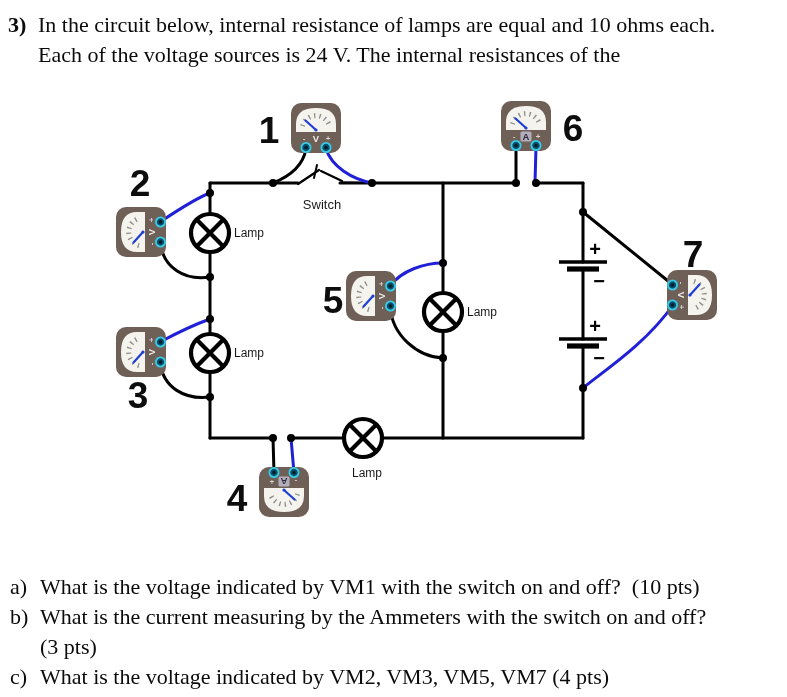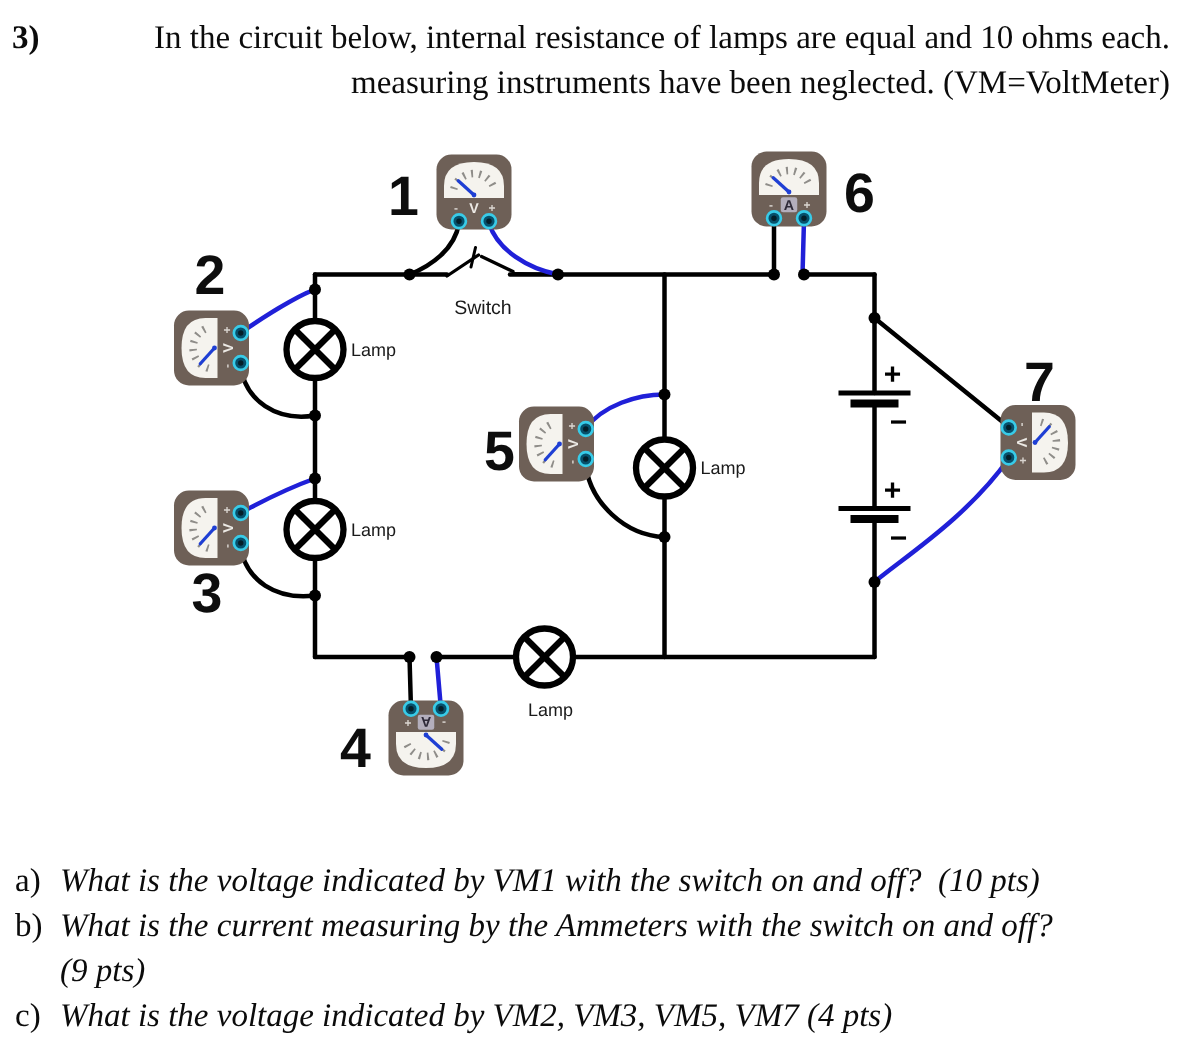--- a/index.html
+++ b/index.html
@@ -2,46 +2,46 @@
 <html><head>
 <meta charset="utf-8">
 <style>
   html,body{margin:0;padding:0;background:#fff;}
   .page{position:relative;width:787px;height:697px;background:#ffffff;overflow:hidden;
         font-family:"Liberation Serif",serif;color:#0b0b0b;}
   
   .problem{position:absolute;left:8px;top:10px;width:772px;display:flex;}
   .pnum{font-weight:bold;font-size:22px;width:30px;flex:0 0 30px;line-height:30px;}
   .plines{flex:1;}
-  .pline{font-size:22px;line-height:30px;white-space:nowrap;text-align:right;}
+  .pline{font-size:22px;line-height:30px;white-space:nowrap;}
   
   .questions{position:absolute;left:10px;top:572px;width:772px;}
   .qrow{display:flex;font-size:22px;line-height:30px;}
   .qlabel{width:30px;flex:0 0 30px;}
-  .qtext{flex:1;white-space:pre;font-style:italic;}
+  .qtext{flex:1;white-space:pre;}
   
   svg.diagram{position:absolute;left:0;top:0;width:787px;height:697px;}
   .numlbl{font-family:"Liberation Sans",sans-serif;font-weight:700;font-size:37px;fill:#0d0d0d;}
   .smalllbl{font-family:"Liberation Sans",sans-serif;font-size:13px;fill:#1a1a1a;}
   .lamplbl{font-family:"Liberation Sans",sans-serif;font-size:12px;fill:#1a1a1a;}
   .batsign{font-family:"Liberation Sans",sans-serif;font-weight:700;font-size:20px;fill:#000;}
   .sign{font-family:"Liberation Sans",sans-serif;font-weight:700;font-size:8px;fill:#d9d4cf;}
   .unitV{font-family:"Liberation Sans",sans-serif;font-weight:700;font-size:9.5px;fill:#ece9e4;}
   .unitA{font-family:"Liberation Sans",sans-serif;font-weight:700;font-size:9.5px;fill:#2e2a38;}
 </style>
 </head>
 <body>
 
 <div class="page">
 
   <div class="problem">
     <span class="pnum">3)</span>
     <div class="plines">
       <div class="pline">In the circuit below, internal resistance of lamps are equal and 10 ohms each.</div>
-      <div class="pline">measuring instruments have been neglected. (VM=VoltMeter)</div>
+      <div class="pline">Each of the voltage sources is 24 V. The internal resistances of the</div>
     </div>
   </div>
 
   <svg class="diagram" viewBox="0 0 787 697" xmlns="http://www.w3.org/2000/svg">
     <defs>
 
       <g id="meterV">
         <rect x="-25" y="-25" width="50" height="50" rx="10" fill="#6e6057"></rect>
         <path d="M-20,4 L-20,-4 Q-20,-20 0,-20 Q20,-20 20,-4 L20,4 Z" fill="#f5f3ee"></path>
         <path d="M-13.5,-2 A14,14 0 0 1 13.5,-2" fill="none" stroke="#8f8d89" stroke-width="5" stroke-dasharray="1.3 4.1"></path>
@@ -189,21 +189,21 @@
     <div class="qrow">
       <span class="qlabel">a)</span>
       <span class="qtext">What is the voltage indicated by VM1 with the switch on and off?  (10 pts)</span>
     </div>
     <div class="qrow">
       <span class="qlabel">b)</span>
       <span class="qtext">What is the current measuring by the Ammeters with the switch on and off?</span>
     </div>
     <div class="qrow">
       <span class="qlabel"></span>
-      <span class="qtext">(9 pts)</span>
+      <span class="qtext">(3 pts)</span>
     </div>
     <div class="qrow">
       <span class="qlabel">c)</span>
       <span class="qtext">What is the voltage indicated by VM2, VM3, VM5, VM7 (4 pts)</span>
     </div>
   </div>
 
 </div>
 
 </body></html>

